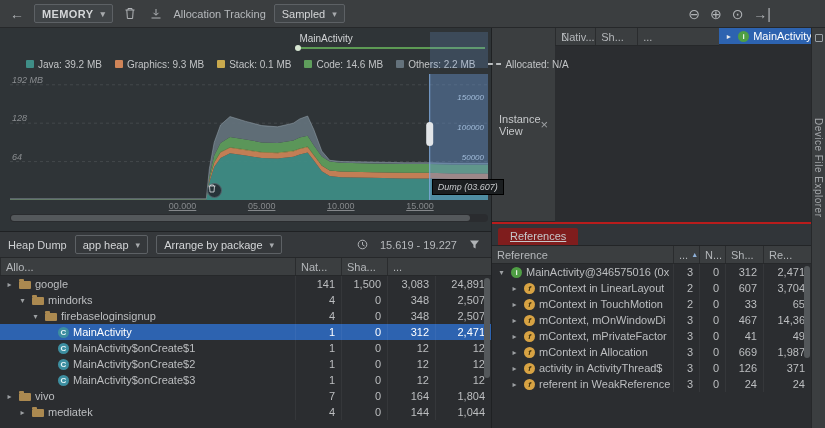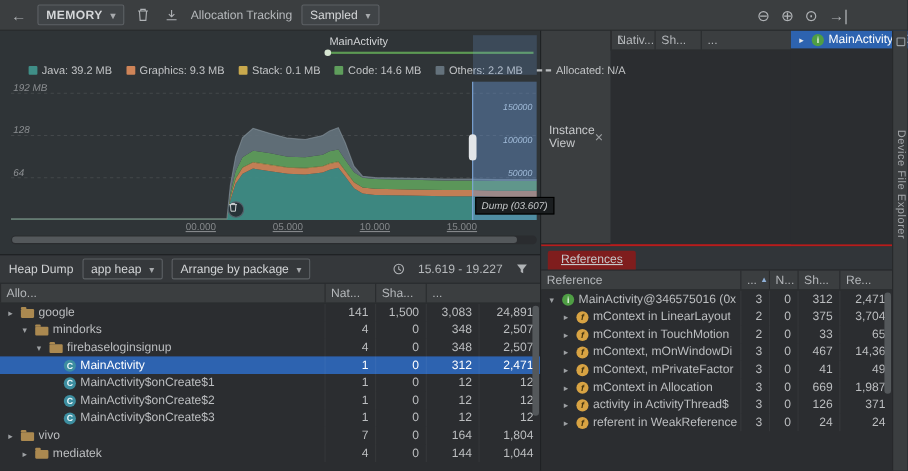--- a/index.html
+++ b/index.html
@@ -405,21 +405,21 @@
                 <div class="cell num">2,471</div>
               </div>
               <div class="trow refs-grid">
                 <div class="cell name" style="padding-left: 17px;">
                   <span class="arrow">▸</span>
                   <span class="ic ic-field">f</span>
                   <span class="lbl">mContext in LinearLayout</span>
                 </div>
                 <div class="cell num">2</div>
                 <div class="cell num">0</div>
-                <div class="cell num">375</div>
+                <div class="cell num">607</div>
                 <div class="cell num">3,704</div>
               </div>
               <div class="trow refs-grid">
                 <div class="cell name" style="padding-left: 17px;">
                   <span class="arrow">▸</span>
                   <span class="ic ic-field">f</span>
                   <span class="lbl">mContext in TouchMotion</span>
                 </div>
                 <div class="cell num">2</div>
                 <div class="cell num">0</div>

